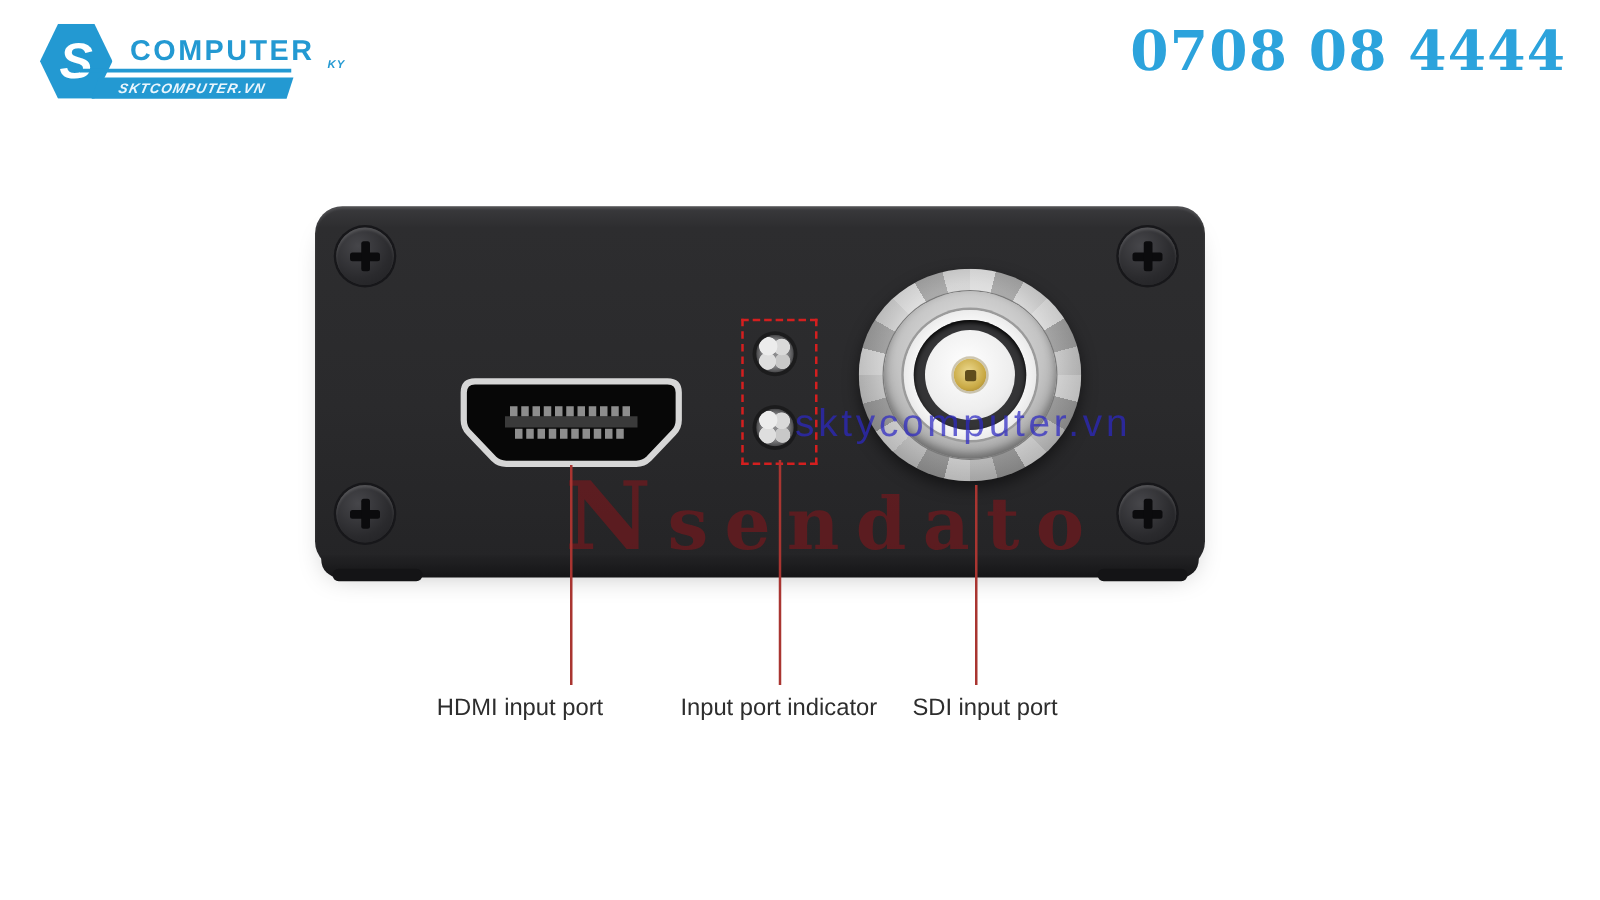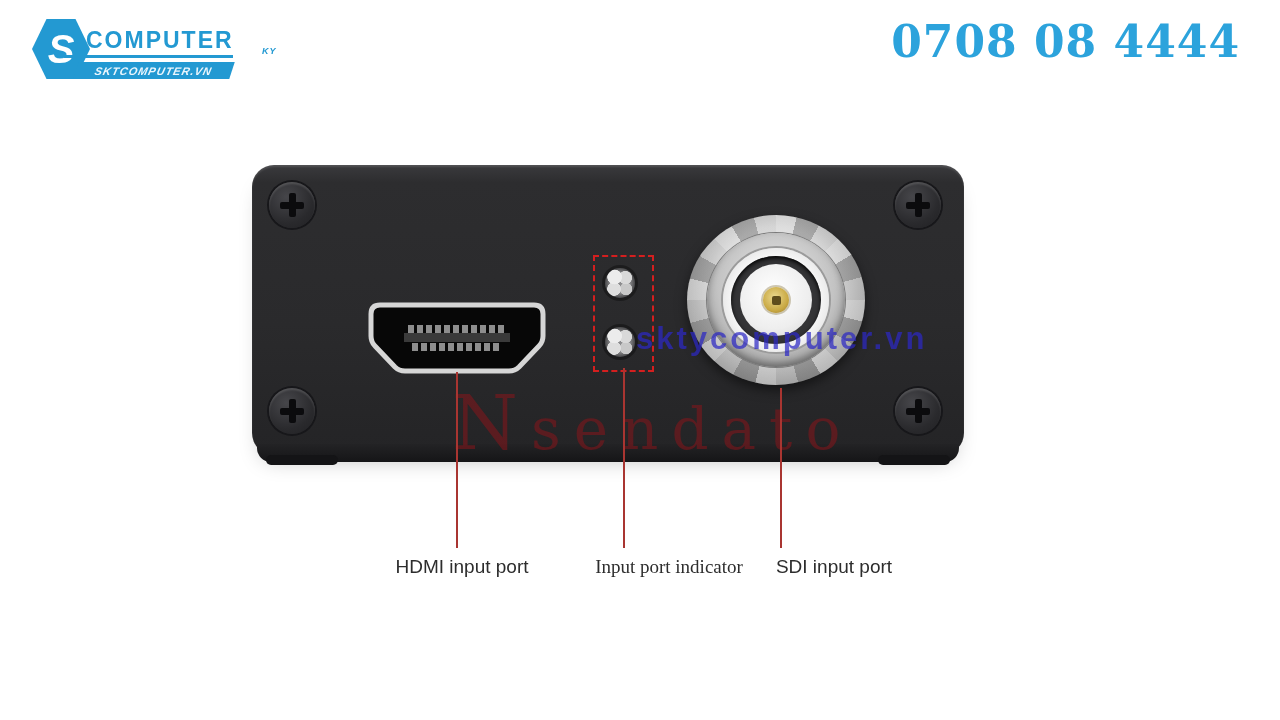--- a/index.html
+++ b/index.html
@@ -4,30 +4,30 @@
 <style>
   html,body{margin:0;padding:0;background:#ffffff;}
   .stage{position:relative;width:1280px;height:720px;background:#ffffff;overflow:hidden;
          font-family:"Liberation Sans", sans-serif;}
 
   
   .logo-hex{position:absolute;left:32px;top:19px;width:58px;height:60px;background:#2399d2;
             clip-path:polygon(25% 0,75% 0,100% 50%,75% 100%,25% 100%,0 50%);
             display:flex;align-items:center;justify-content:center;}
   .logo-hex span{color:#ffffff;font-size:40px;font-weight:bold;font-style:italic;line-height:1;}
-  .logo-title{position:absolute;left:86px;top:27px;font-size:23px;font-weight:bold;
+  .logo-title{position:absolute;left:104px;top:27px;font-size:23px;font-weight:bold;
               color:#2399d2;letter-spacing:2px;text-align:center;}
   .logo-badge{position:absolute;left:216px;top:46px;font-size:9px;font-weight:bold;
               font-style:italic;color:#2399d2;letter-spacing:1px;margin-left:46px;}
   .logo-line{position:absolute;left:64px;top:55px;width:169px;height:3px;background:#2399d2;}
   .logo-banner{position:absolute;left:76px;top:62px;width:156px;height:17px;background:#2399d2;
                transform:skewX(-18deg);display:flex;align-items:center;justify-content:center;}
   .logo-banner span{transform:skewX(6deg);color:#eaf6fd;font-size:11px;font-weight:bold;
                     font-style:italic;letter-spacing:1px;}
-  .phone{position:absolute;right:40px;top:16px;font-family:"DejaVu Serif", serif;
+  .phone{position:absolute;right:27px;top:16px;font-family:"DejaVu Serif", serif;
          font-size:44px;font-weight:bold;color:#2ca3dc;letter-spacing:1px;}
 
   
   .device{position:absolute;left:252px;top:165px;width:712px;height:290px;border-radius:22px;
           background:linear-gradient(180deg,#3a3a3d 0%,#2d2d2f 6%,#2a2a2c 55%,#242426 100%);
           box-shadow:inset 0 2px 2px rgba(255,255,255,0.12), 0 14px 22px -10px rgba(0,0,0,0.28);}
   .device-lip{position:absolute;left:5px;right:5px;bottom:-7px;height:18px;
               background:linear-gradient(#232325,#151517);border-radius:0 0 14px 14px;z-index:0;}
   .foot{position:absolute;bottom:-10px;width:72px;height:10px;background:#141416;border-radius:5px;}
   .foot.left{left:14px;} .foot.right{right:14px;}
@@ -76,37 +76,37 @@
   .bnc-disc{width:72px;height:72px;border-radius:50%;
        background:radial-gradient(circle at 46% 40%,#ffffff,#eeeeee 62%,#d4d4d4 100%);
        display:flex;align-items:center;justify-content:center;}
   .bnc-pin{width:26px;height:26px;border-radius:50%;
        background:radial-gradient(circle at 45% 40%,#ecd98f,#c9a944 62%,#93742a 100%);
        box-shadow:0 0 0 2px rgba(120,100,40,0.35);
        display:flex;align-items:center;justify-content:center;}
   .bnc-pin-core{width:9px;height:9px;border-radius:2px;background:#5f4d1c;}
 
   
-  .wm-red{position:absolute;left:200px;top:214px;width:470px;
-          font-family:"DejaVu Serif", serif;font-weight:normal;font-size:58px;
+  .wm-red{position:absolute;left:200px;top:203px;width:470px;
+          font-family:"DejaVu Serif", serif;font-weight:bold;font-size:58px;
           letter-spacing:13px;color:rgba(150,18,26,0.48);white-space:nowrap;z-index:3;}
   .wm-red::first-letter{font-size:1.3em;}
   .wm-blue{position:absolute;left:384px;top:156px;
-           font-weight:bold;font-size:31px;letter-spacing:3px;
+           font-weight:normal;font-size:31px;letter-spacing:3px;
            color:rgba(45,40,195,0.72);white-space:nowrap;z-index:3;}
 
   
   .callout-line{position:absolute;width:2px;background:#a93531;z-index:4;}
   .line-hdmi{left:456px;top:372px;height:176px;}
   .line-ind{left:623px;top:368px;height:180px;}
   .line-sdi{left:780px;top:388px;height:160px;}
   .callout-label{position:absolute;top:556px;font-size:19px;color:#2d2d2d;
-                 text-align:center;white-space:nowrap;margin-left:46px;}
+                 text-align:center;white-space:nowrap;}
   .label-hdmi{left:416px;transform:translateX(-50%);}
-  .label-ind{left:623px;transform:translateX(-50%);font-family:Liberation Serif, serif;}
+  .label-ind{left:623px;transform:translateX(-50%);}
   .label-sdi{left:788px;transform:translateX(-50%);}
 </style>
 </head>
 <body>
 
 <div class="stage">
 
   <div class="logo-hex">
     <span>S</span>
   </div>

